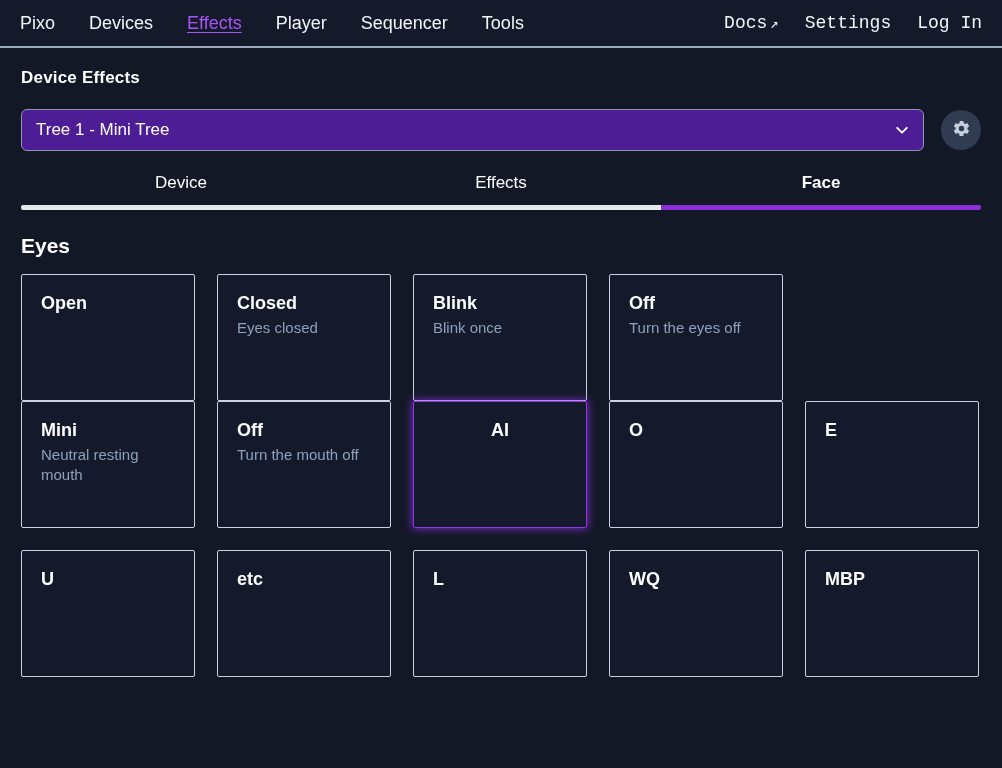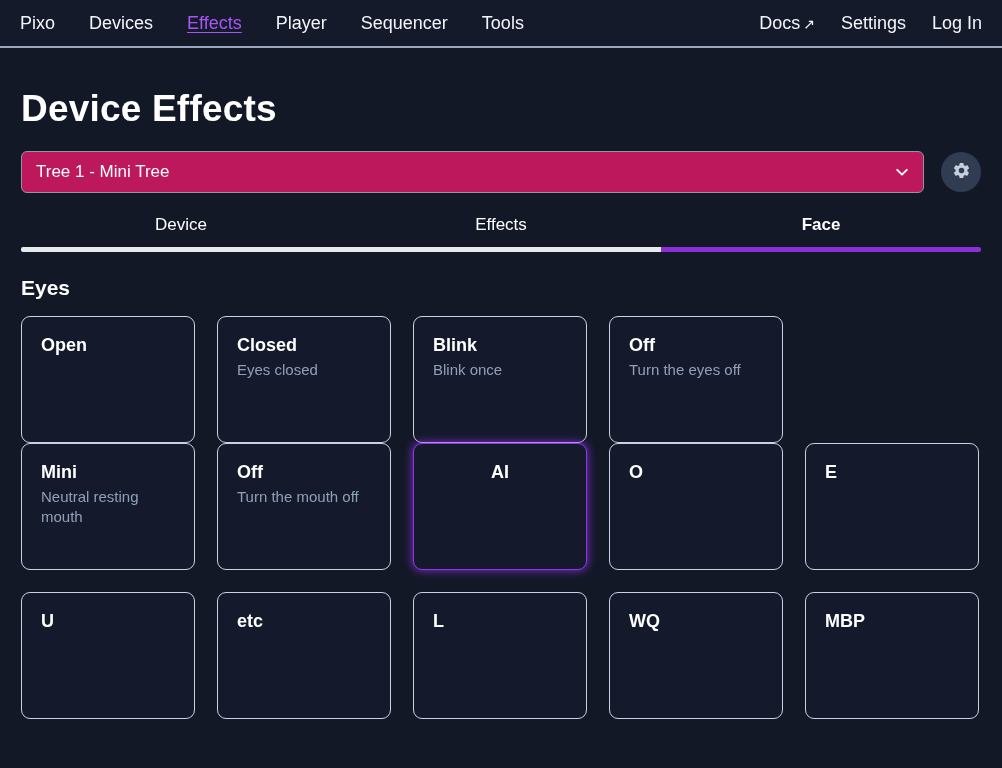--- a/index.html
+++ b/index.html
@@ -26,59 +26,60 @@
     align-items: center;
     padding: 0 20px;
     border-bottom: 2px solid #9aa7bd;
   }
   .nav-left { display: flex; align-items: center; gap: 34px; }
   .nav-right {
     margin-left: auto;
     display: flex;
     align-items: center;
     gap: 26px;
+    font-family: Liberation Mono, monospace;
   }
   .nav-link {
     font-size: 18px;
     color: #f2f5fa;
     text-decoration: none;
     white-space: nowrap;
     line-height: 1;
     cursor: pointer;
   }
   .nav-link.active {
     color: #a855f7;
     text-decoration: underline;
     text-underline-offset: 3px;
   }
   .ext-arrow { font-size: 14px; margin-left: 3px; display: inline-block; }
 
   
   .page { padding: 0 21px; }
 
   .page-title {
-    font-size: 37px;
+    font-size: 17px;
     font-weight: bold;
     letter-spacing: .2px;
-    margin-top: 40px;
+    margin-top: 20px;
     color: #ffffff;
   }
 
   
   .selector-row {
     display: flex;
     align-items: center;
     gap: 17px;
     margin-top: 21px;
   }
   .device-select {
     position: relative;
     flex: 1;
     height: 42px;
-    background: #be185d;
+    background: #4c1d95;
     border: 1px solid #8b97ab;
     border-radius: 6px;
     display: flex;
     align-items: center;
     padding: 0 14px;
     cursor: pointer;
   }
   .device-select .value {
     font-size: 17px;
     color: #ffffff;
@@ -146,21 +147,21 @@
     display: flex;
     flex-wrap: wrap;
     gap: 22px;
   }
 
   .card {
     width: 174px;
     height: 127px;
     background: #141a2b;
     border: 1px solid #c9d2df;
-    border-radius: 9px;
+    border-radius: 2px;
     padding: 18px 19px;
     cursor: pointer;
     display: flex;
     flex-direction: column;
   }
   .card.selected {
     border-color: #9333ea;
     box-shadow: 0 0 9px 1px rgba(147,51,234,.75);
     text-align: center;
   }

